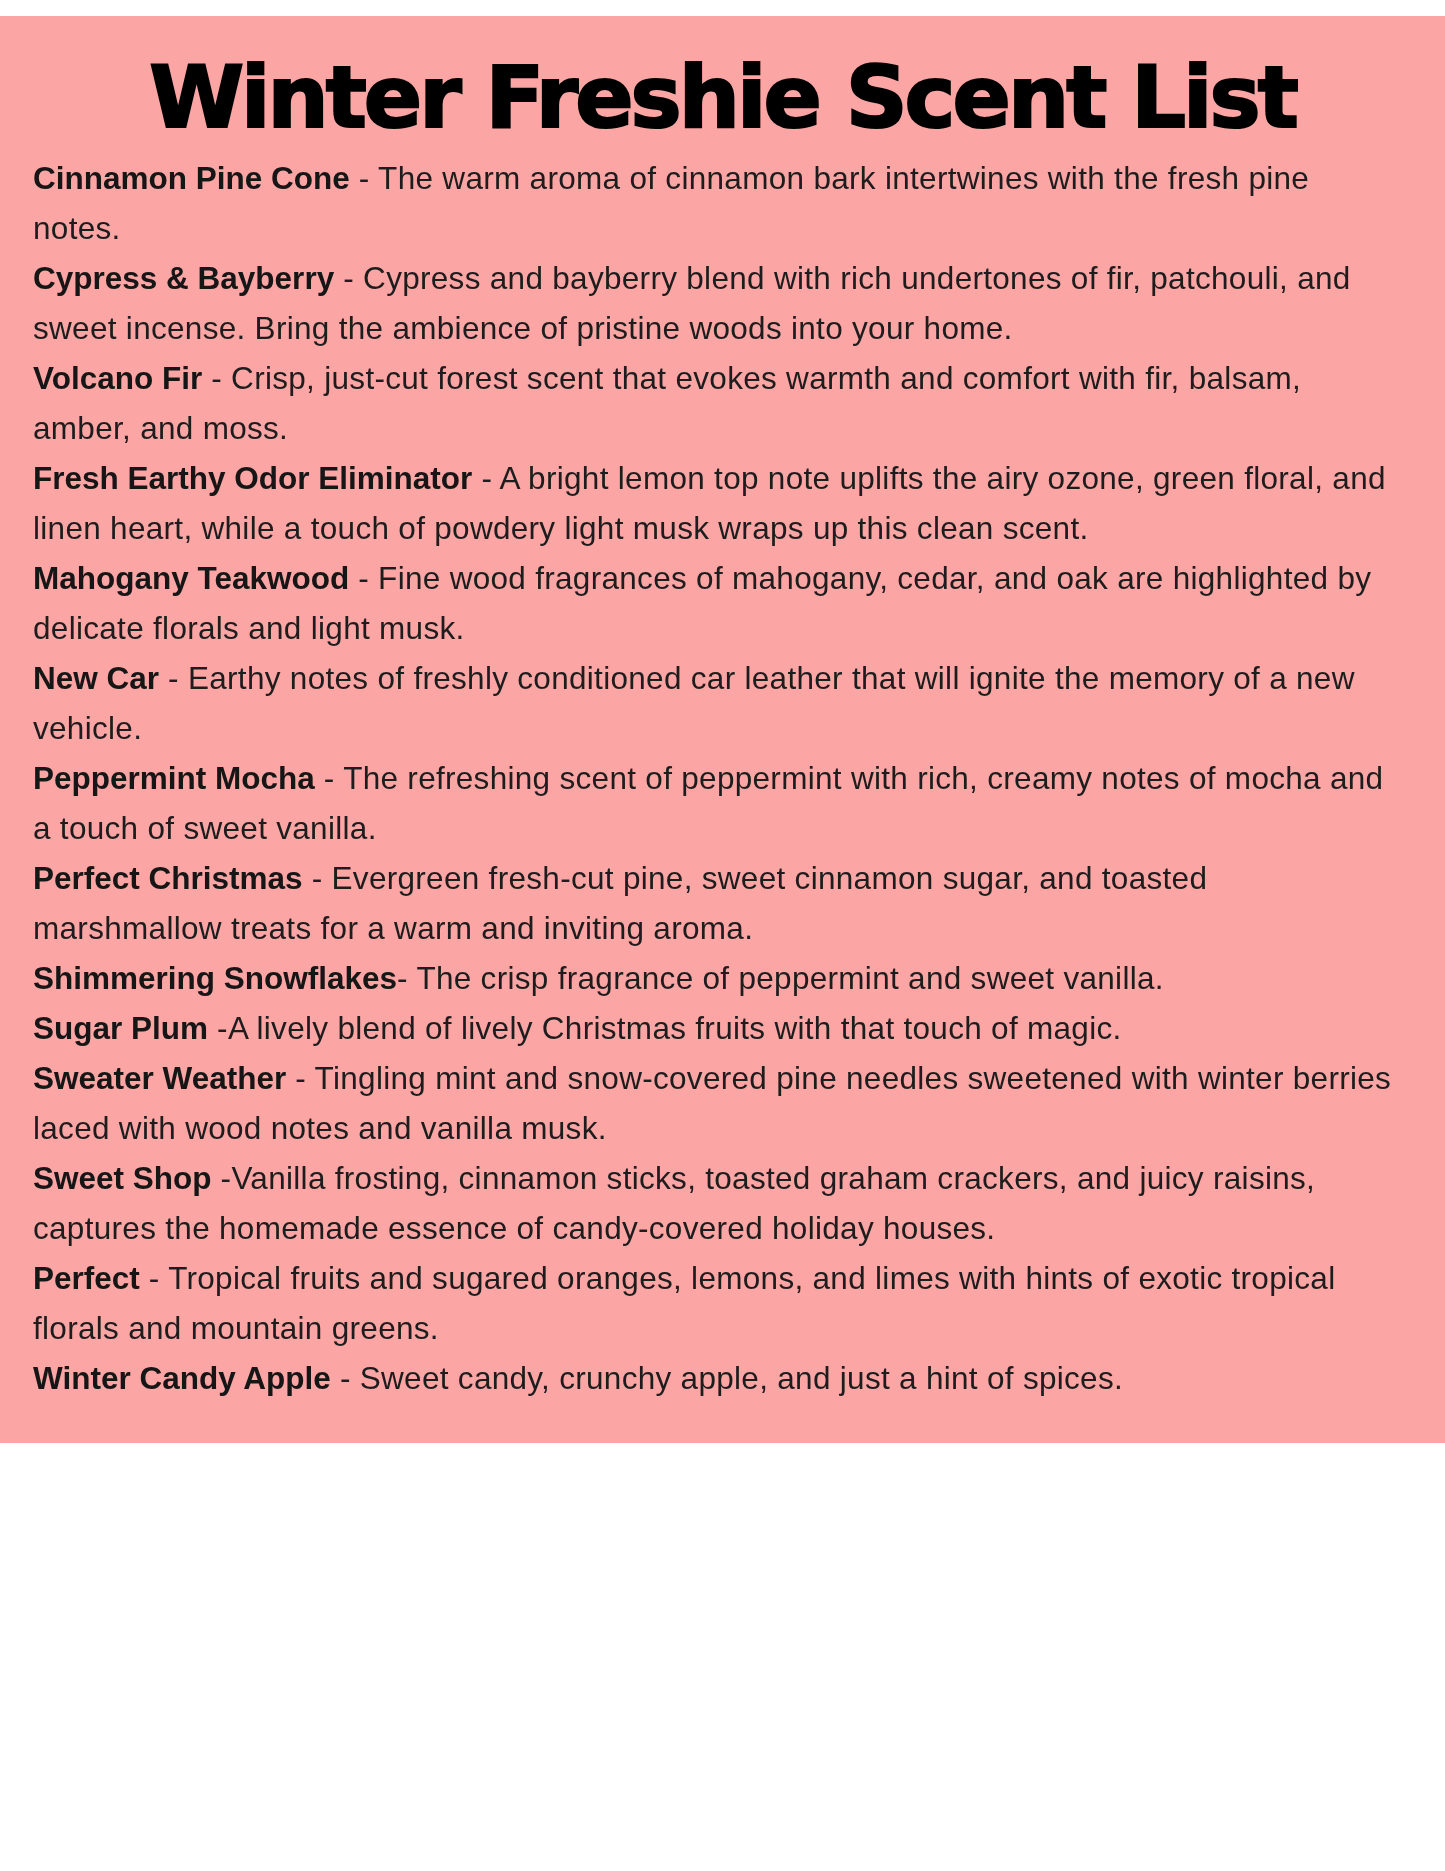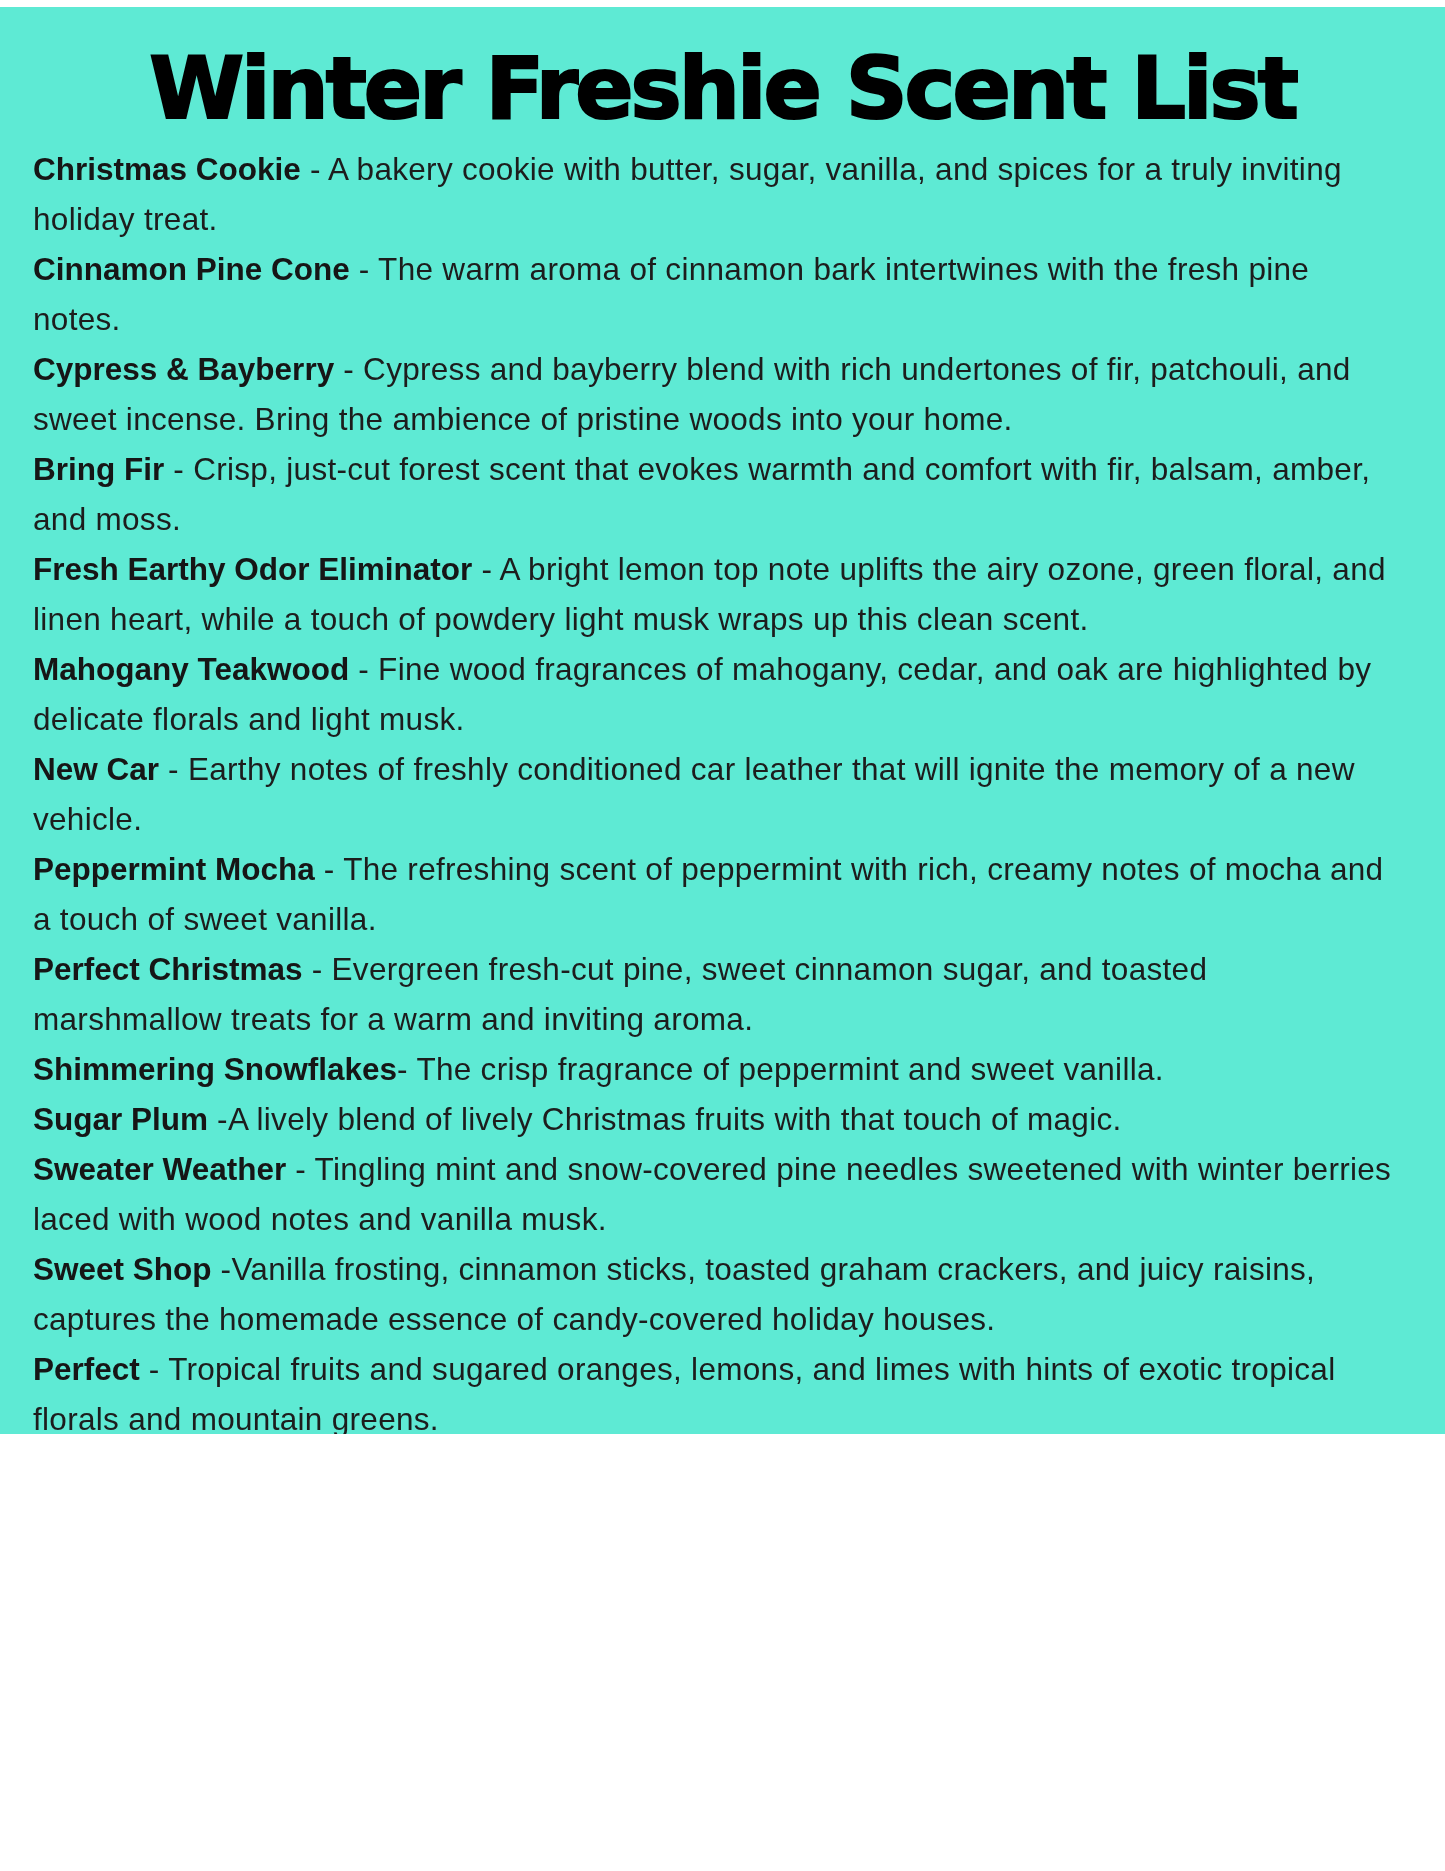--- a/index.html
+++ b/index.html
@@ -4,22 +4,22 @@
 <style>
   * { box-sizing: border-box; }
   html, body {
     margin: 0;
     padding: 0;
     background: #ffffff;
   }
   .page {
     width: 1445px;
     height: 1427px;
-    margin: 7px auto;
-    background: #5eead4;
+    margin: 16px auto;
+    background: #fca5a5;
     overflow: hidden;
   }
   .title {
     margin: 34px 30px 6px 30px;
     text-align: center;
     font-family: "DejaVu Sans", "Liberation Sans", sans-serif;
     font-weight: 800;
     font-size: 86px;
     line-height: 1.1;
     color: #000000;
@@ -50,27 +50,26 @@
     white-space: pre-wrap;
   }
 </style>
 </head>
 <body>
 
 <div class="page">
   <h1 class="title">Winter Freshie Scent List</h1>
   <div class="scent-list" id="scent-list">
 
-  <p class="scent-item"><strong class="scent-name">Christmas Cookie</strong><span class="scent-sep"> - </span><span class="scent-desc">A bakery cookie with butter, sugar, vanilla, and spices for a truly inviting holiday treat.</span></p>
 
   <p class="scent-item"><strong class="scent-name">Cinnamon Pine Cone</strong><span class="scent-sep"> - </span><span class="scent-desc">The warm aroma of cinnamon bark intertwines with the fresh pine notes.</span></p>
 
   <p class="scent-item"><strong class="scent-name">Cypress &amp; Bayberry</strong><span class="scent-sep"> - </span><span class="scent-desc">Cypress and bayberry blend with rich undertones of fir, patchouli, and sweet incense. Bring the ambience of pristine woods into your home.</span></p>
 
-  <p class="scent-item"><strong class="scent-name">Bring Fir</strong><span class="scent-sep"> - </span><span class="scent-desc">Crisp, just-cut forest scent that evokes warmth and comfort with fir, balsam, amber, and moss.</span></p>
+  <p class="scent-item"><strong class="scent-name">Volcano Fir</strong><span class="scent-sep"> - </span><span class="scent-desc">Crisp, just-cut forest scent that evokes warmth and comfort with fir, balsam, amber, and moss.</span></p>
 
   <p class="scent-item"><strong class="scent-name">Fresh Earthy Odor Eliminator</strong><span class="scent-sep"> - </span><span class="scent-desc">A bright lemon top note uplifts the airy ozone, green floral, and linen heart, while a touch of powdery light musk wraps up this clean scent.</span></p>
 
   <p class="scent-item"><strong class="scent-name">Mahogany Teakwood</strong><span class="scent-sep"> - </span><span class="scent-desc">Fine wood fragrances of mahogany, cedar, and oak are highlighted by delicate florals and light musk.</span></p>
 
   <p class="scent-item"><strong class="scent-name">New Car</strong><span class="scent-sep"> - </span><span class="scent-desc">Earthy notes of freshly conditioned car leather that will ignite the memory of a new vehicle.</span></p>
 
   <p class="scent-item"><strong class="scent-name">Peppermint Mocha</strong><span class="scent-sep"> - </span><span class="scent-desc">The refreshing scent of peppermint with rich, creamy notes of mocha and a touch of sweet vanilla.</span></p>
 
   <p class="scent-item"><strong class="scent-name">Perfect Christmas</strong><span class="scent-sep"> - </span><span class="scent-desc">Evergreen fresh-cut pine, sweet cinnamon sugar, and toasted marshmallow treats for a warm and inviting aroma.</span></p>

